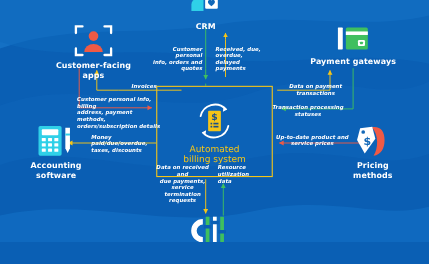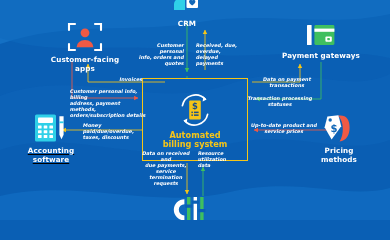--- a/index.html
+++ b/index.html
@@ -24,21 +24,21 @@
   
   #center-box{
     position:absolute;left:142px;top:78px;width:106px;height:83px;
     border:1.1px solid #f5c518;box-sizing:border-box;
   }
   #center-inner{
     position:absolute;left:142px;top:78px;width:106px;height:83px;
     display:flex;flex-direction:column;align-items:center;justify-content:center;
   }
   #center-label{
-    color:#f5c518;font-weight:bold;font-size:8.2px;line-height:9.4px;
+    color:#f5c518;font-weight:normal;font-size:8.2px;line-height:9.4px;
     text-align:center;white-space:pre-line;margin-top:1px;
   }
 
   
   .cap{
     position:absolute;color:#ffffff;font-style:italic;font-weight:bold;
     font-size:4.9px;line-height:6.0px;letter-spacing:.05px;
   }
   .cap.r{text-align:right;}
   .cap.l{text-align:left;}
@@ -143,21 +143,21 @@
         <path d="M35,24 L35,30 L29,30"></path>
         <path d="M9,30 L3,30 L3,24"></path>
       </g>
       <circle cx="19" cy="12.8" r="4.4" fill="#ef5a45"></circle>
       <path d="M10.6,27.2 a8.4,7.2 0 0 1 16.8,0 Z" fill="#ef5a45"></path>
     </svg>
     <div class="lbl">Customer-facing
 apps</div>
   </div>
 
-  <div class="node" style="left:10px;top:113px;width:82px;text-decoration:underline;">
+  <div class="node" style="left:10px;top:113px;width:82px;">
     <svg class="ico" width="36" height="32" viewBox="0 0 36 32">
       <rect x="2" y="1.5" width="21" height="27" rx="1.6" fill="#2fd0e8"></rect>
       <rect x="5" y="4.5" width="15" height="5.4" rx="0.8" fill="#ffffff"></rect>
       <g fill="#ffffff">
         <rect x="5" y="12.4" width="3.6" height="3.0" rx="0.5"></rect>
         <rect x="10.7" y="12.4" width="3.6" height="3.0" rx="0.5"></rect>
         <rect x="16.4" y="12.4" width="3.6" height="3.0" rx="0.5"></rect>
         <rect x="5" y="17.2" width="3.6" height="3.0" rx="0.5"></rect>
         <rect x="10.7" y="17.2" width="3.6" height="3.0" rx="0.5"></rect>
         <rect x="16.4" y="17.2" width="3.6" height="3.0" rx="0.5"></rect>

